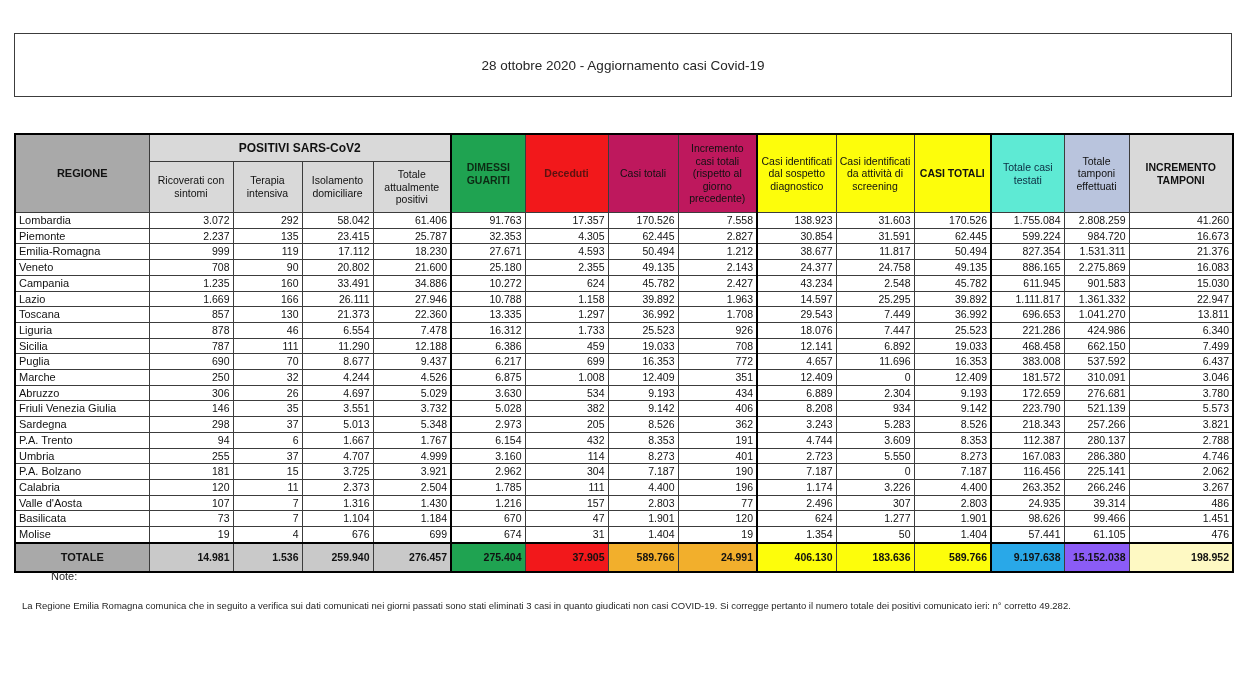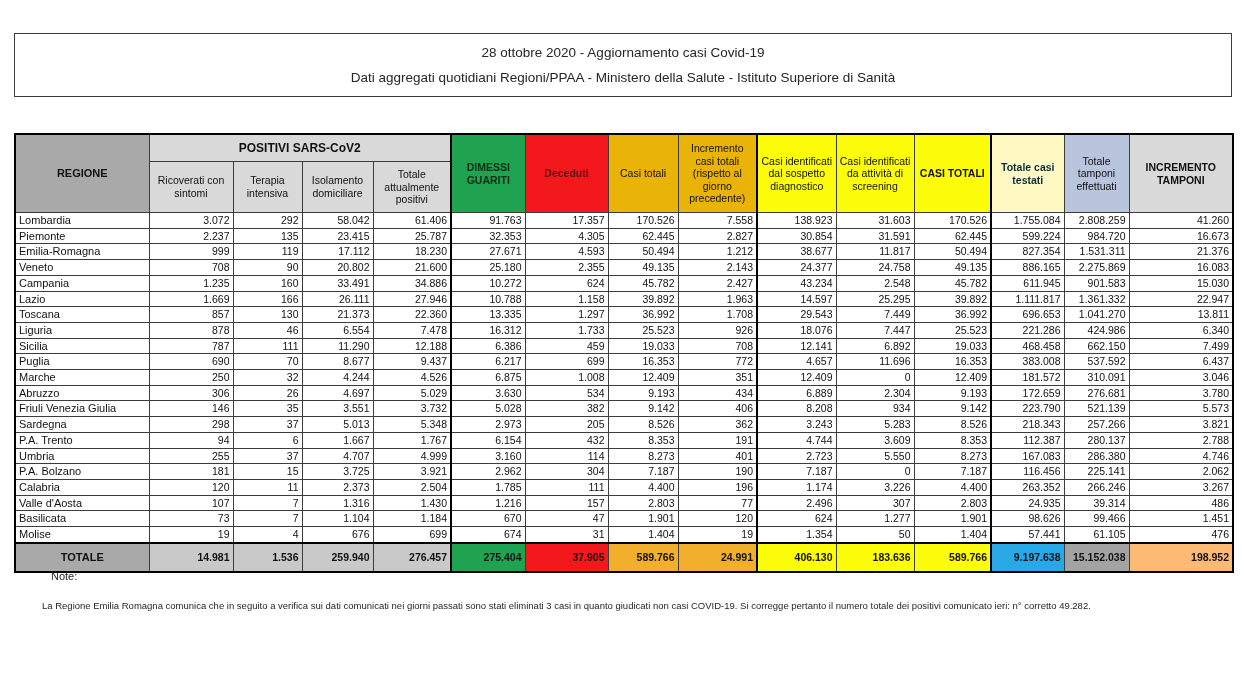--- a/index.html
+++ b/index.html
@@ -22,54 +22,53 @@
     border:1px solid #3c3c3c;overflow:hidden;white-space:nowrap;
     padding:0 3px;
   }
   
   th{font-weight:normal;white-space:normal !important;line-height:1.2;}
   .h-regione{background:#a9a9a9;font-weight:bold;font-size:11px;}
   .h-group{background:#d9d9d9;font-weight:bold;font-size:12px;height:26px;}
   .h-sub{background:#d9d9d9;height:50px;}
   .h-green{background:#1fa351;color:#0c2b14;font-weight:bold;}
   .h-red{background:#f2181b;color:#5c1210;font-weight:bold;}
-  .h-orange{background:#eab308;}
+  .h-orange{background:#be185d;}
   .h-yellow{background:#fdfd0b;}
   .h-yellow-b{background:#fdfd0b;font-weight:bold;}
-  .h-blue{background:#fef9c3;color:#0b2b40;font-weight:bold;}
+  .h-blue{background:#5eead4;color:#0b2b40;}
   .h-lav{background:#b9c4dd;}
   .h-gray{background:#d9d9d9;font-weight:bold;margin-top:20px;}
   
   tbody td{height:14.7px;line-height:14.7px;background:#ffffff;}
   td.region{text-align:left;padding-left:4px;font-size:11px;}
   td.num{text-align:right;padding-right:4px;}
   
   .bL{border-left:2px solid #000 !important;}
   table.covid{border:2px solid #000;}
   
   tr.totale td{height:27px;line-height:27px;font-weight:bold;border-top:2px solid #000;}
   tr.totale td.t-label{background:#a9a9a9;text-align:center;font-size:11px;}
   tr.totale td.t-gray{background:#c9c9c9;}
   tr.totale td.t-green{background:#1fa351;text-align:right;}
   tr.totale td.t-red{background:#f2181b;}
   tr.totale td.t-orange{background:#f2af2c;}
   tr.totale td.t-yellow{background:#fdfd0b;}
   tr.totale td.t-blue{background:#29a8e8;}
-  tr.totale td.t-lav{background:#a3a3a3;}
-  tr.totale td.t-endgray{background:#fdba74;padding-left:20px;}
+  tr.totale td.t-lav{background:#8b5cf6;}
+  tr.totale td.t-endgray{background:#fef9c3;padding-left:20px;}
   
   .note-heading{position:absolute;left:22px;top:570px;font-size:11px;color:#262626;margin-left:29px;}
-  .note-body{position:absolute;left:22px;top:600px;width:1200px;font-size:9.5px;color:#262626;margin-left:20px;}
+  .note-body{position:absolute;left:22px;top:600px;width:1200px;font-size:9.5px;color:#262626;}
 </style>
 </head>
 <body>
 
 <div class="title-box">
   <div class="title-line">28 ottobre 2020 - Aggiornamento casi Covid-19</div>
-  <div class="title-line">Dati aggregati quotidiani Regioni/PPAA - Ministero della Salute - Istituto Superiore di Sanità</div>
 </div>
 
 <table class="covid">
   <colgroup>
     <col style="width:134px">
       <col style="width:84px">
       <col style="width:69px">
       <col style="width:71px">
     <col style="width:78px">
       <col style="width:74px">

